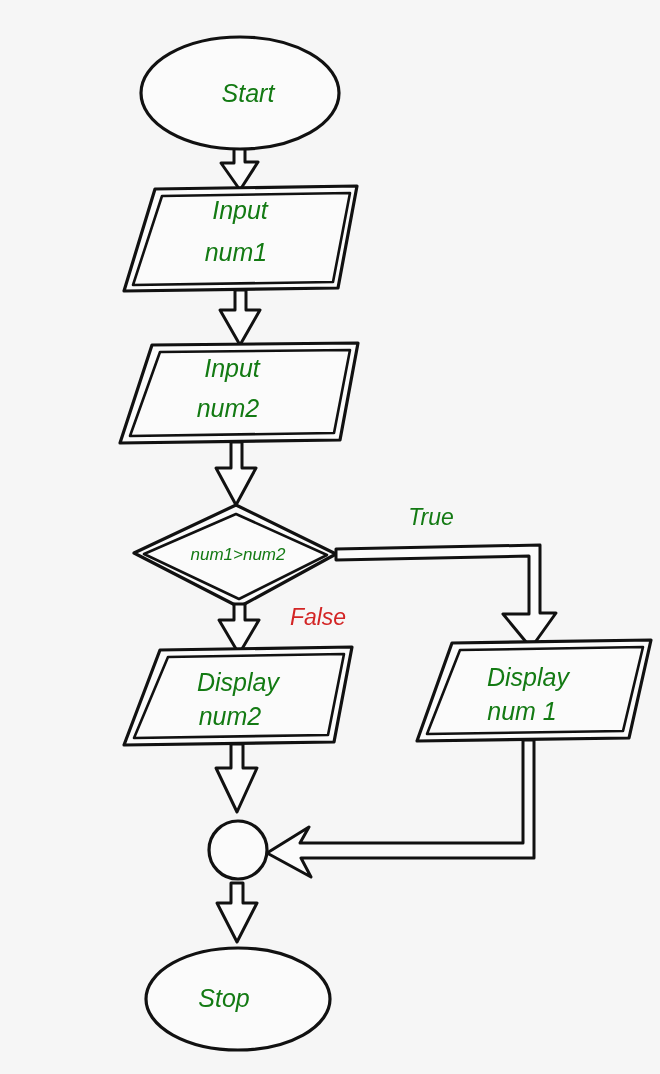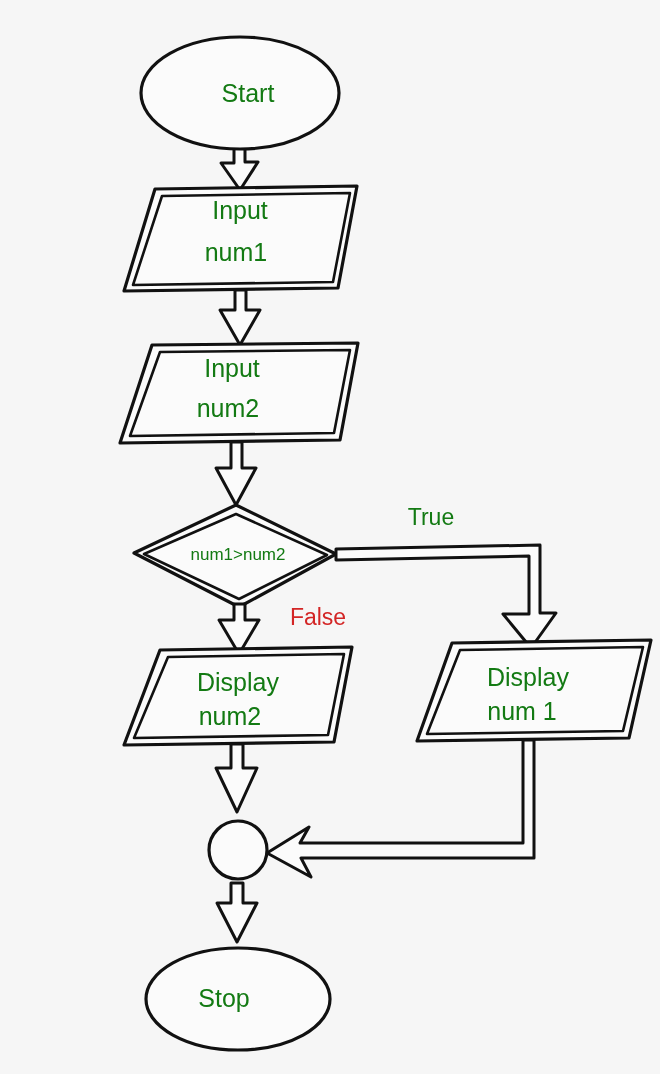--- a/index.html
+++ b/index.html
@@ -10,20 +10,21 @@
   }
   body {
     font-family: "Liberation Sans", sans-serif;
   }
   #flow-root {
     position: relative;
     width: 660px;
     height: 1074px;
     background: #f6f6f6;
     overflow: hidden;
+    font-style: italic;
   }
   #flow-svg {
     position: absolute;
     top: 0;
     left: 0;
     width: 660px;
     height: 1074px;
     display: block;
   }
   .shape-outline {

